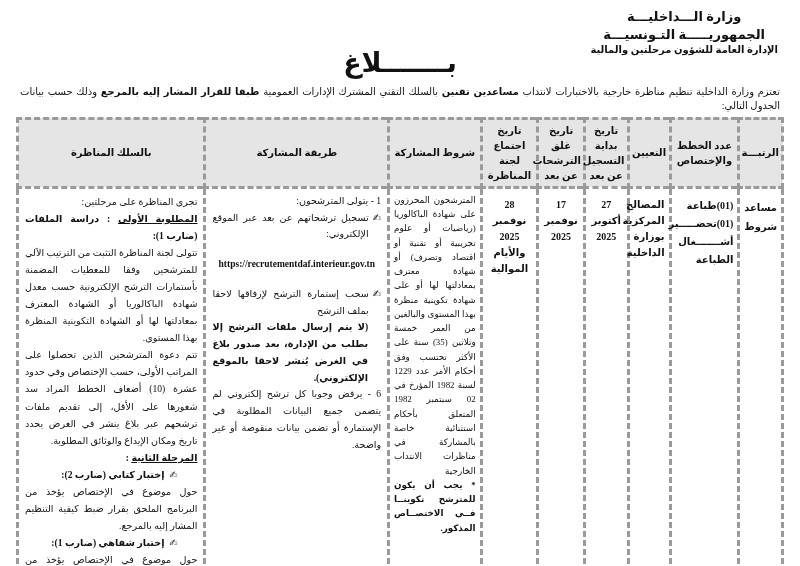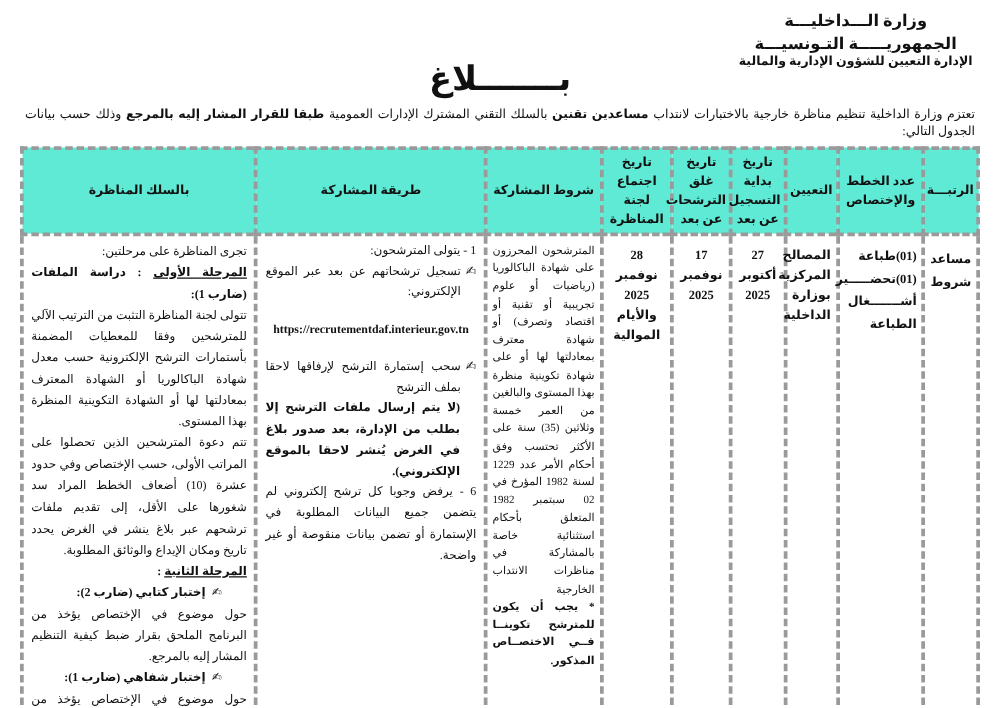--- a/index.html
+++ b/index.html
@@ -17,21 +17,21 @@
     margin:-8px 0 6px 0; letter-spacing:1px;
   }
   .intro{ font-size:10px; line-height:1.4; margin:0 4px 4px 4px; text-align:justify; }
   .intro b{ font-weight:bold; }
 
   table.main{
     width:100%; border-collapse:collapse; table-layout:fixed;
   }
   th,td{ border:3px dashed #9a9a9a; }
   th{
-    background:#5eead4; font-weight:bold; font-size:10px; line-height:1.5;
+    background:#e5e5e5; font-weight:bold; font-size:10px; line-height:1.5;
     text-align:center; vertical-align:middle; padding:3px 2px; height:58px;
   }
   td{ background:#fff; vertical-align:top; padding:5px 4px; font-size:10px; }
   td.center{ text-align:center; font-weight:bold; line-height:1.6; padding-top:8px; }
   td.rank-cell{ font-weight:bold; }
   .rank-text{ text-align:center; line-height:1.9; padding-top:4px; }
   .pos-line{ line-height:1.8; white-space:nowrap; }
 
   td.conditions{ font-size:8.8px; line-height:1.62; text-align:justify; padding:4px 4px; }
   .cond-note{ font-weight:bold; margin-top:2px; }
@@ -50,21 +50,21 @@
   p.tp{ margin:0; }
 </style>
 </head>
 <body>
 
 
 
 <div class="ministry">
   <div class="m1">وزارة الـــداخليـــة</div>
   <div class="m1">الجمهوريـــــة التـونسيـــة</div>
-  <div class="m2">الإدارة التعيين للشؤون الإدارية والمالية</div>
+  <div class="m2">الإدارة العامة للشؤون مرحلتين والمالية</div>
 </div>
 
 <div class="doc-title">بـــــــلاغ</div>
 
 <div class="intro"><span>تعتزم وزارة الداخلية تنظيم مناظرة خارجية بالاختبارات لانتداب </span><b>مساعدين تقنين</b><span> بالسلك التقني المشترك الإدارات العمومية </span><b>طبقا للقرار المشار إليه بالمرجع</b><span> وذلك حسب بيانات الجدول التالي:</span></div>
 
 <table class="main">
   <colgroup>
     <col style="width:5.7%">
       <col style="width:9%">
@@ -115,21 +115,21 @@
       <div class="link-line">https://recrutementdaf.interieur.gov.tn</div>
       <div class="bullet">
         <span class="pen">✍</span>
         <span class="btxt">سحب إستمارة الترشح لإرفاقها لاحقا بملف الترشح</span>
       </div>
       <p class="tp bold" style="padding-right:13px;">(لا يتم إرسال ملفات الترشح إلا بطلب من الإدارة، بعد صدور بلاغ في الغرض يُنشر لاحقا بالموقع الإلكتروني).</p>
       <p class="tp">6 - يرفض وجوبا كل ترشح إلكتروني لم يتضمن جميع البيانات المطلوبة في الإستمارة أو تضمن بيانات منقوصة أو غير واضحة.</p>
     </td>
     <td class="stages">
       <p class="tp">تجرى المناظرة على مرحلتين:</p>
-      <p class="tp phase-title"><span class="u">المرحلة الأولى</span><span> : دراسة الملفات (ضارب 1):</span></p>
+      <p class="tp phase-title"><span class="u">المطلوبة الأولى</span><span> : دراسة الملفات (ضارب 1):</span></p>
       <p class="tp">تتولى لجنة المناظرة التثبت من الترتيب الآلي للمترشحين وفقا للمعطيات المضمنة بأستمارات الترشح الإلكترونية حسب معدل شهادة الباكالوريا أو الشهادة المعترف بمعادلتها لها أو الشهادة التكوينية المنظرة بهذا المستوى.</p>
       <p class="tp">تتم دعوة المترشحين الذين تحصلوا على المراتب الأولى، حسب الإختصاص وفي حدود عشرة (10) أضعاف الخطط المراد سد شغورها على الأقل، إلى تقديم ملفات ترشحهم عبر بلاغ ينشر في الغرض يحدد تاريخ ومكان الإيداع والوثائق المطلوبة.</p>
       <p class="tp phase-title"><span class="u">المرحلة الثانية</span><span> :</span></p>
       <div class="exam">
         <span class="pen">✍</span>
         <span>إختبار كتابي (ضارب 2):</span>
       </div>
       <p class="tp">حول موضوع في الإختصاص يؤخذ من البرنامج الملحق بقرار ضبط كيفية التنظيم المشار إليه بالمرجع.</p>
       <div class="exam">
         <span class="pen">✍</span>

